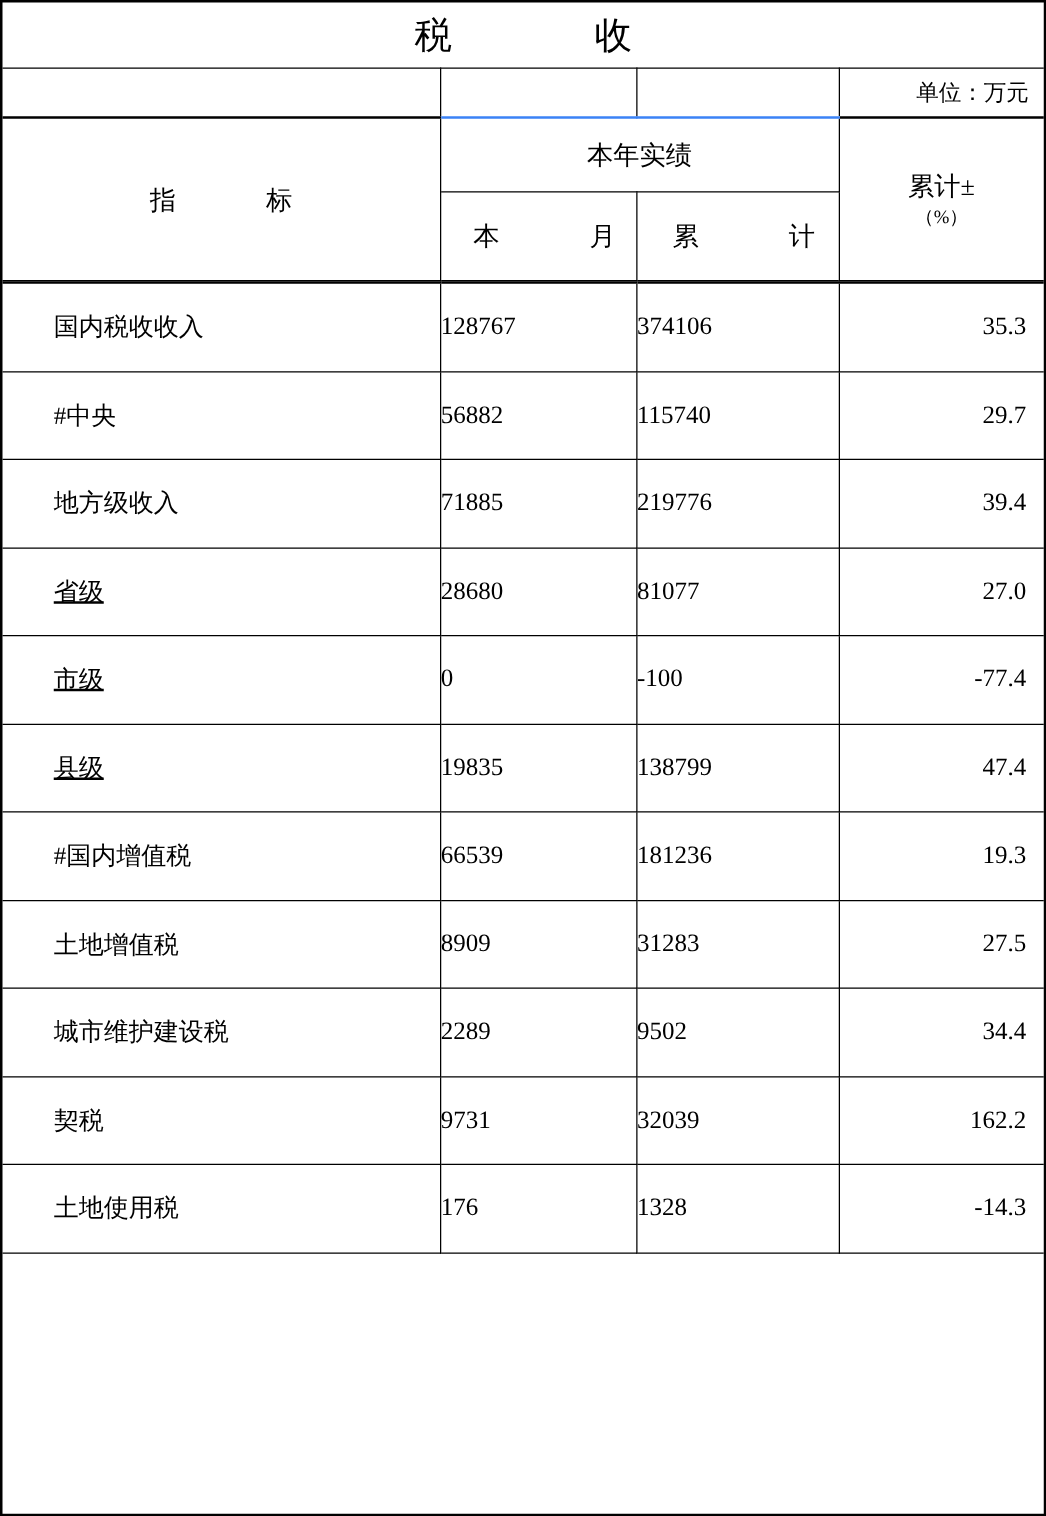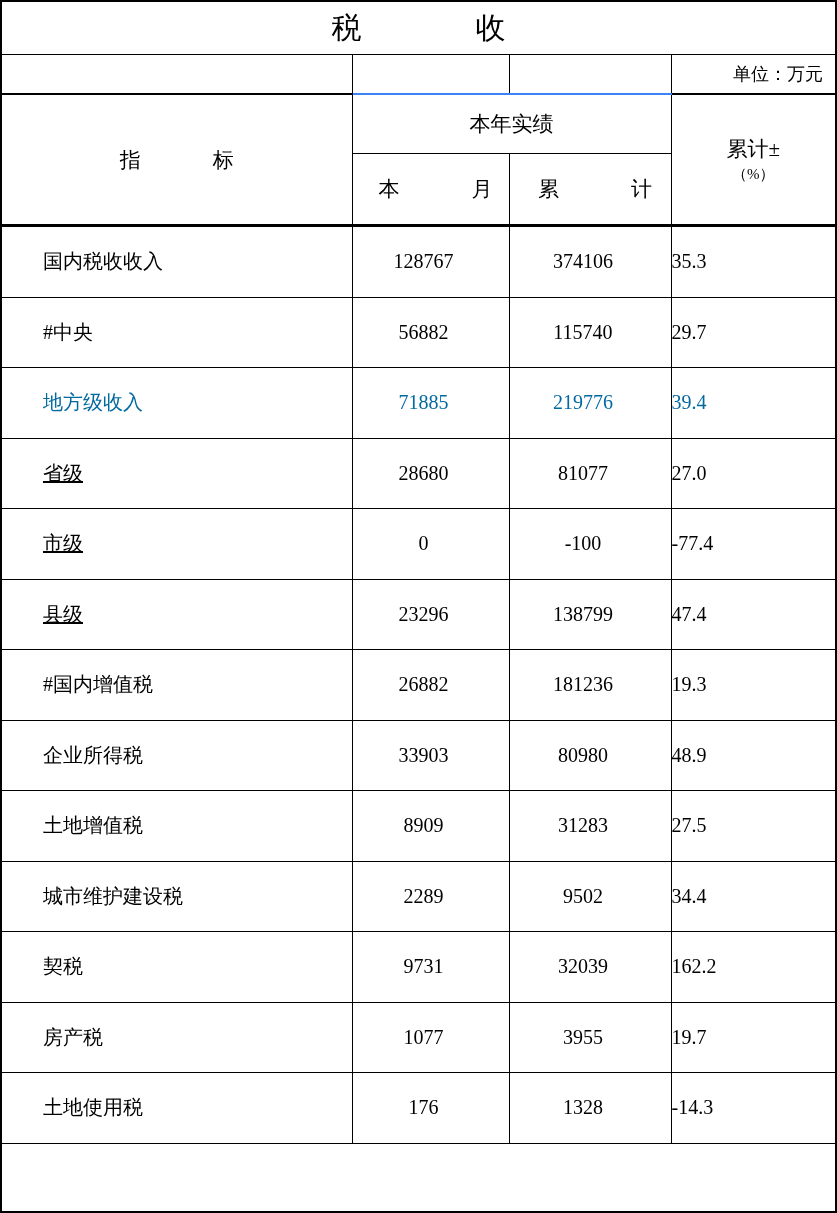--- a/index.html
+++ b/index.html
@@ -103,38 +103,38 @@
     height: 69.5px;
     font-size: 20px;
   }
   .data-row td.c-label {
     text-align: left;
     border-left: none;
     white-space: nowrap;
     padding-left: 41px;
   }
   .data-row td.c-num {
-    text-align: center;
+    text-align: left;
     padding-right: 14px;
     font-family: "Liberation Serif", "DejaVu Serif", serif;
   }
   .data-row td.c-rate {
-    text-align: left;
+    text-align: right;
     padding-right: 14px;
     border-right: none;
   }
   .data-row td.sep-top {
     border-top: 2px solid #000;
   }
 
   .indent-0 { padding-left: 10px; }
   .indent-1 { padding-left: 26px; }
   .indent-2 { padding-left: 40px; text-decoration: underline; }
 
-  .hl-red { color: #0369a1; }
+  .hl-red { color: #000000; }
 </style>
 </head>
 <body>
 
 <div class="sheet">
 
   <table>
     <colgroup>
       <col style="width:350px">
       <col style="width:157px">
@@ -201,61 +201,49 @@
           <td class="c-rate">27.0</td>
         </tr>
         <tr class="data-row">
           <td class="c-label indent-2">市级</td>
           <td class="c-num">0</td>
           <td class="c-num">-100</td>
           <td class="c-rate">-77.4</td>
         </tr>
         <tr class="data-row">
           <td class="c-label indent-2">县级</td>
-          <td class="c-num">23296</td>
+          <td class="c-num">19835</td>
           <td class="c-num">138799</td>
           <td class="c-rate">47.4</td>
         </tr>
         <tr class="data-row">
           <td class="c-label indent-1">#国内增值税</td>
-          <td class="c-num">26882</td>
+          <td class="c-num">66539</td>
           <td class="c-num">181236</td>
           <td class="c-rate">19.3</td>
-        </tr>
-        <tr class="data-row">
-          <td class="c-label indent-1">企业所得税</td>
-          <td class="c-num">33903</td>
-          <td class="c-num">80980</td>
-          <td class="c-rate">48.9</td>
         </tr>
         <tr class="data-row">
           <td class="c-label indent-1">土地增值税</td>
           <td class="c-num">8909</td>
           <td class="c-num">31283</td>
           <td class="c-rate">27.5</td>
         </tr>
         <tr class="data-row">
           <td class="c-label indent-1">城市维护建设税</td>
           <td class="c-num">2289</td>
           <td class="c-num">9502</td>
           <td class="c-rate">34.4</td>
         </tr>
         <tr class="data-row">
           <td class="c-label indent-1">契税</td>
           <td class="c-num">9731</td>
           <td class="c-num">32039</td>
           <td class="c-rate">162.2</td>
         </tr>
         <tr class="data-row">
-          <td class="c-label indent-1">房产税</td>
-          <td class="c-num">1077</td>
-          <td class="c-num">3955</td>
-          <td class="c-rate">19.7</td>
-        </tr>
-        <tr class="data-row">
           <td class="c-label indent-1">土地使用税</td>
           <td class="c-num">176</td>
           <td class="c-num">1328</td>
           <td class="c-rate">-14.3</td>
         </tr>
       </tbody>
   </table>
 
 </div>
 

